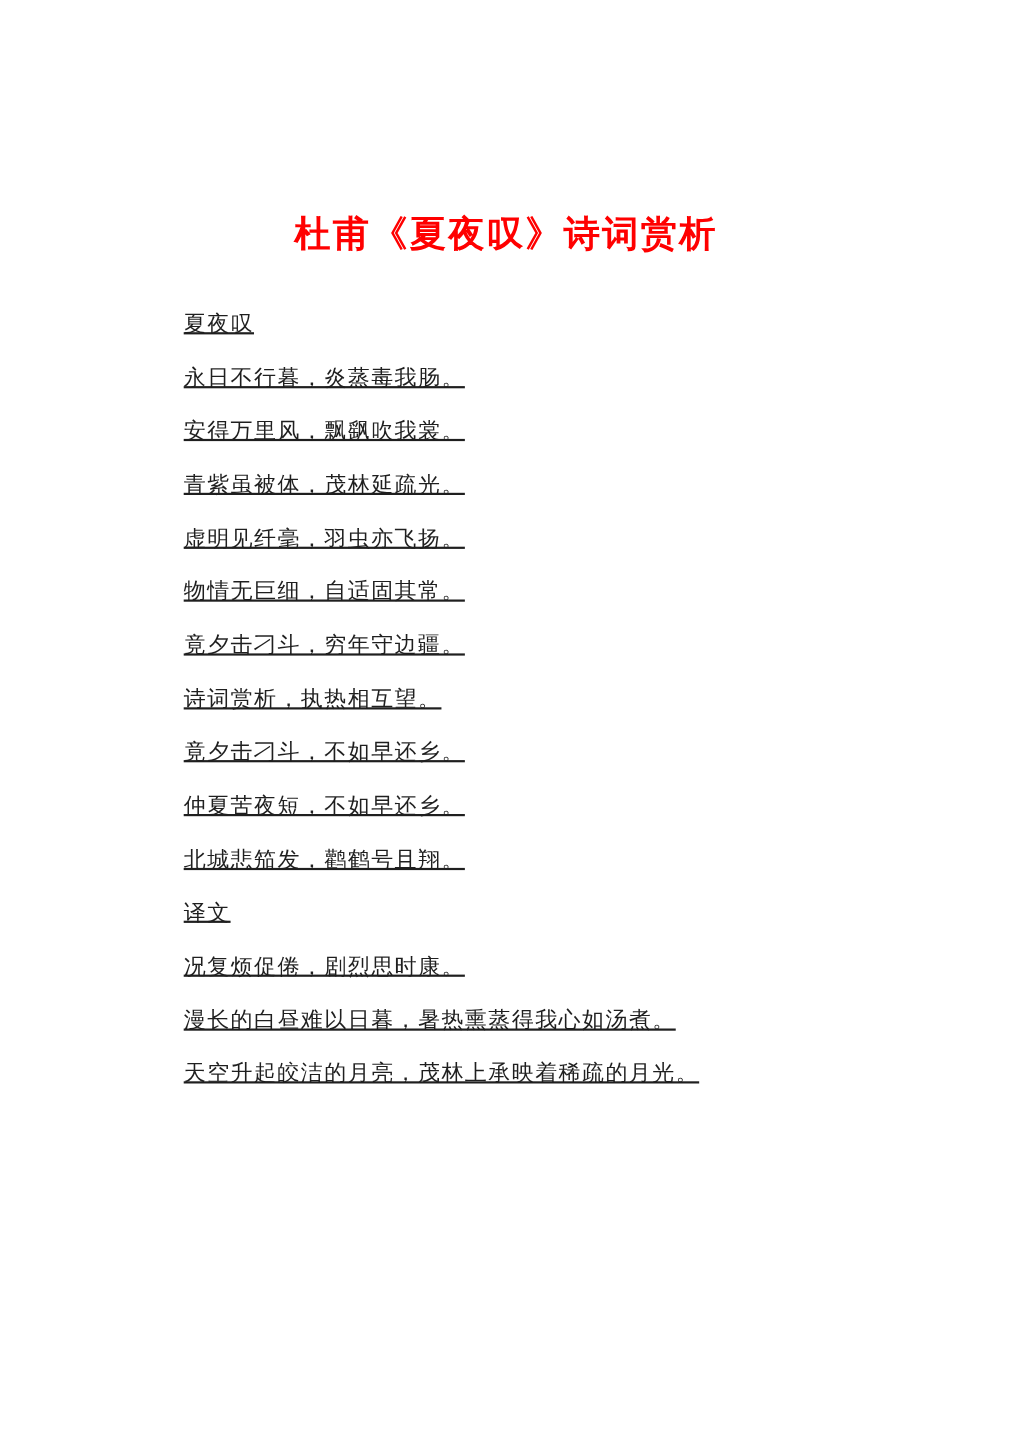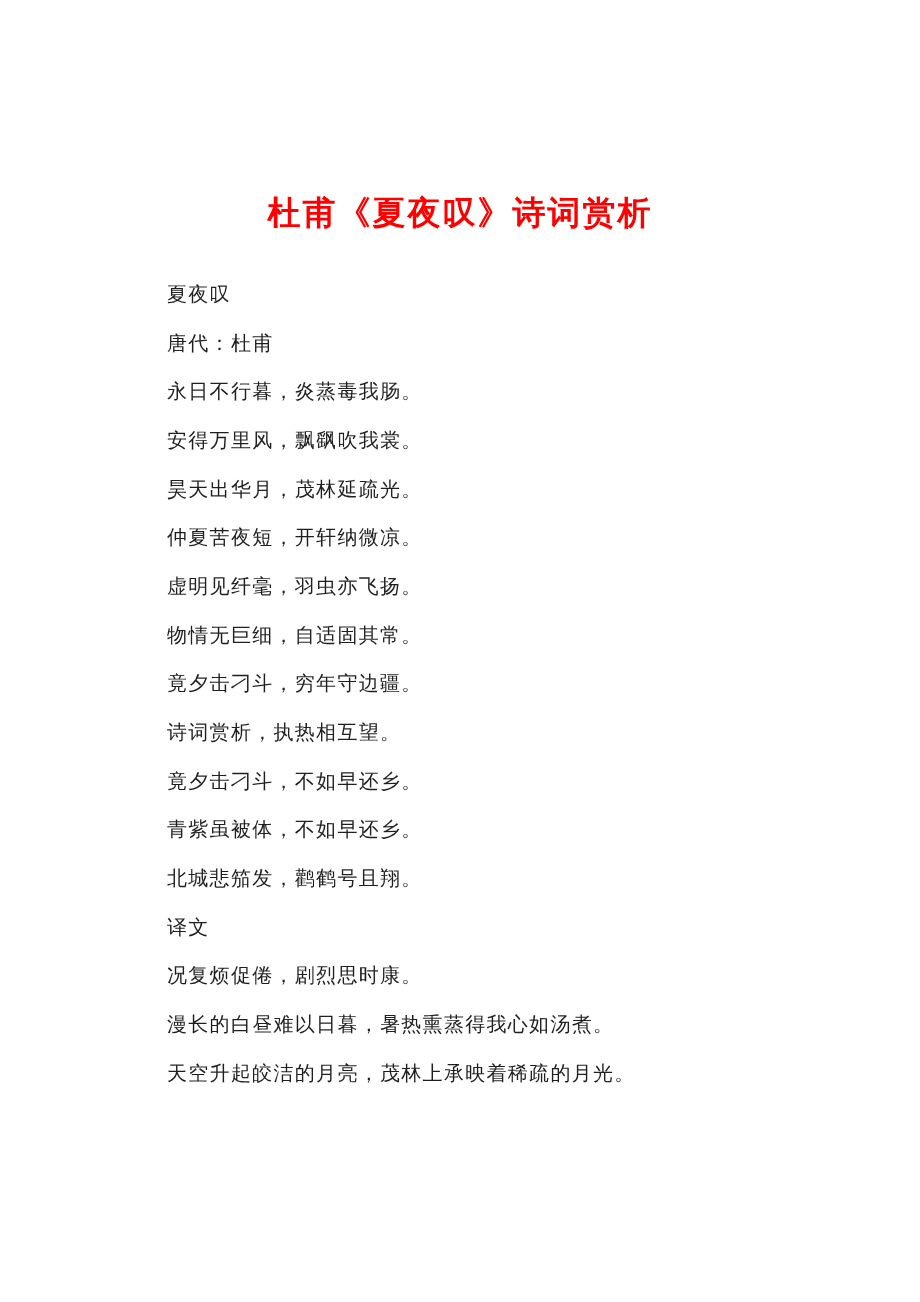--- a/index.html
+++ b/index.html
@@ -36,42 +36,41 @@
   }
   .doc-line {
     margin: 0;
     height: 48.7px;
     display: flex;
     align-items: center;
     font-size: 20px;
     letter-spacing: 1.3px;
     color: #1f1f1f;
     white-space: nowrap;
+    text-decoration: underline;
   }
 </style>
 </head>
 <body>
 
 <div class="page" style="background: rgb(255, 255, 255);">
 
   <h1 class="doc-title" style="color: rgb(255, 0, 0);">杜甫《夏夜叹》诗词赏析</h1>
 
   <div class="doc-body">
     <p class="doc-line">夏夜叹</p>
-    <p class="doc-line">唐代：杜甫</p>
     <p class="doc-line">永日不行暮，炎蒸毒我肠。</p>
     <p class="doc-line">安得万里风，飘飖吹我裳。</p>
-    <p class="doc-line">昊天出华月，茂林延疏光。</p>
-    <p class="doc-line">仲夏苦夜短，开轩纳微凉。</p>
+    <p class="doc-line">青紫虽被体，茂林延疏光。</p>
     <p class="doc-line">虚明见纤毫，羽虫亦飞扬。</p>
     <p class="doc-line">物情无巨细，自适固其常。</p>
     <p class="doc-line">竟夕击刁斗，穷年守边疆。</p>
     <p class="doc-line">诗词赏析，执热相互望。</p>
     <p class="doc-line">竟夕击刁斗，不如早还乡。</p>
-    <p class="doc-line">青紫虽被体，不如早还乡。</p>
+    <p class="doc-line">仲夏苦夜短，不如早还乡。</p>
     <p class="doc-line">北城悲笳发，鹳鹤号且翔。</p>
     <p class="doc-line">译文</p>
     <p class="doc-line">况复烦促倦，剧烈思时康。</p>
     <p class="doc-line">漫长的白昼难以日暮，暑热熏蒸得我心如汤煮。</p>
     <p class="doc-line">天空升起皎洁的月亮，茂林上承映着稀疏的月光。</p>
   </div>
 
 </div>
 
 </body></html>

